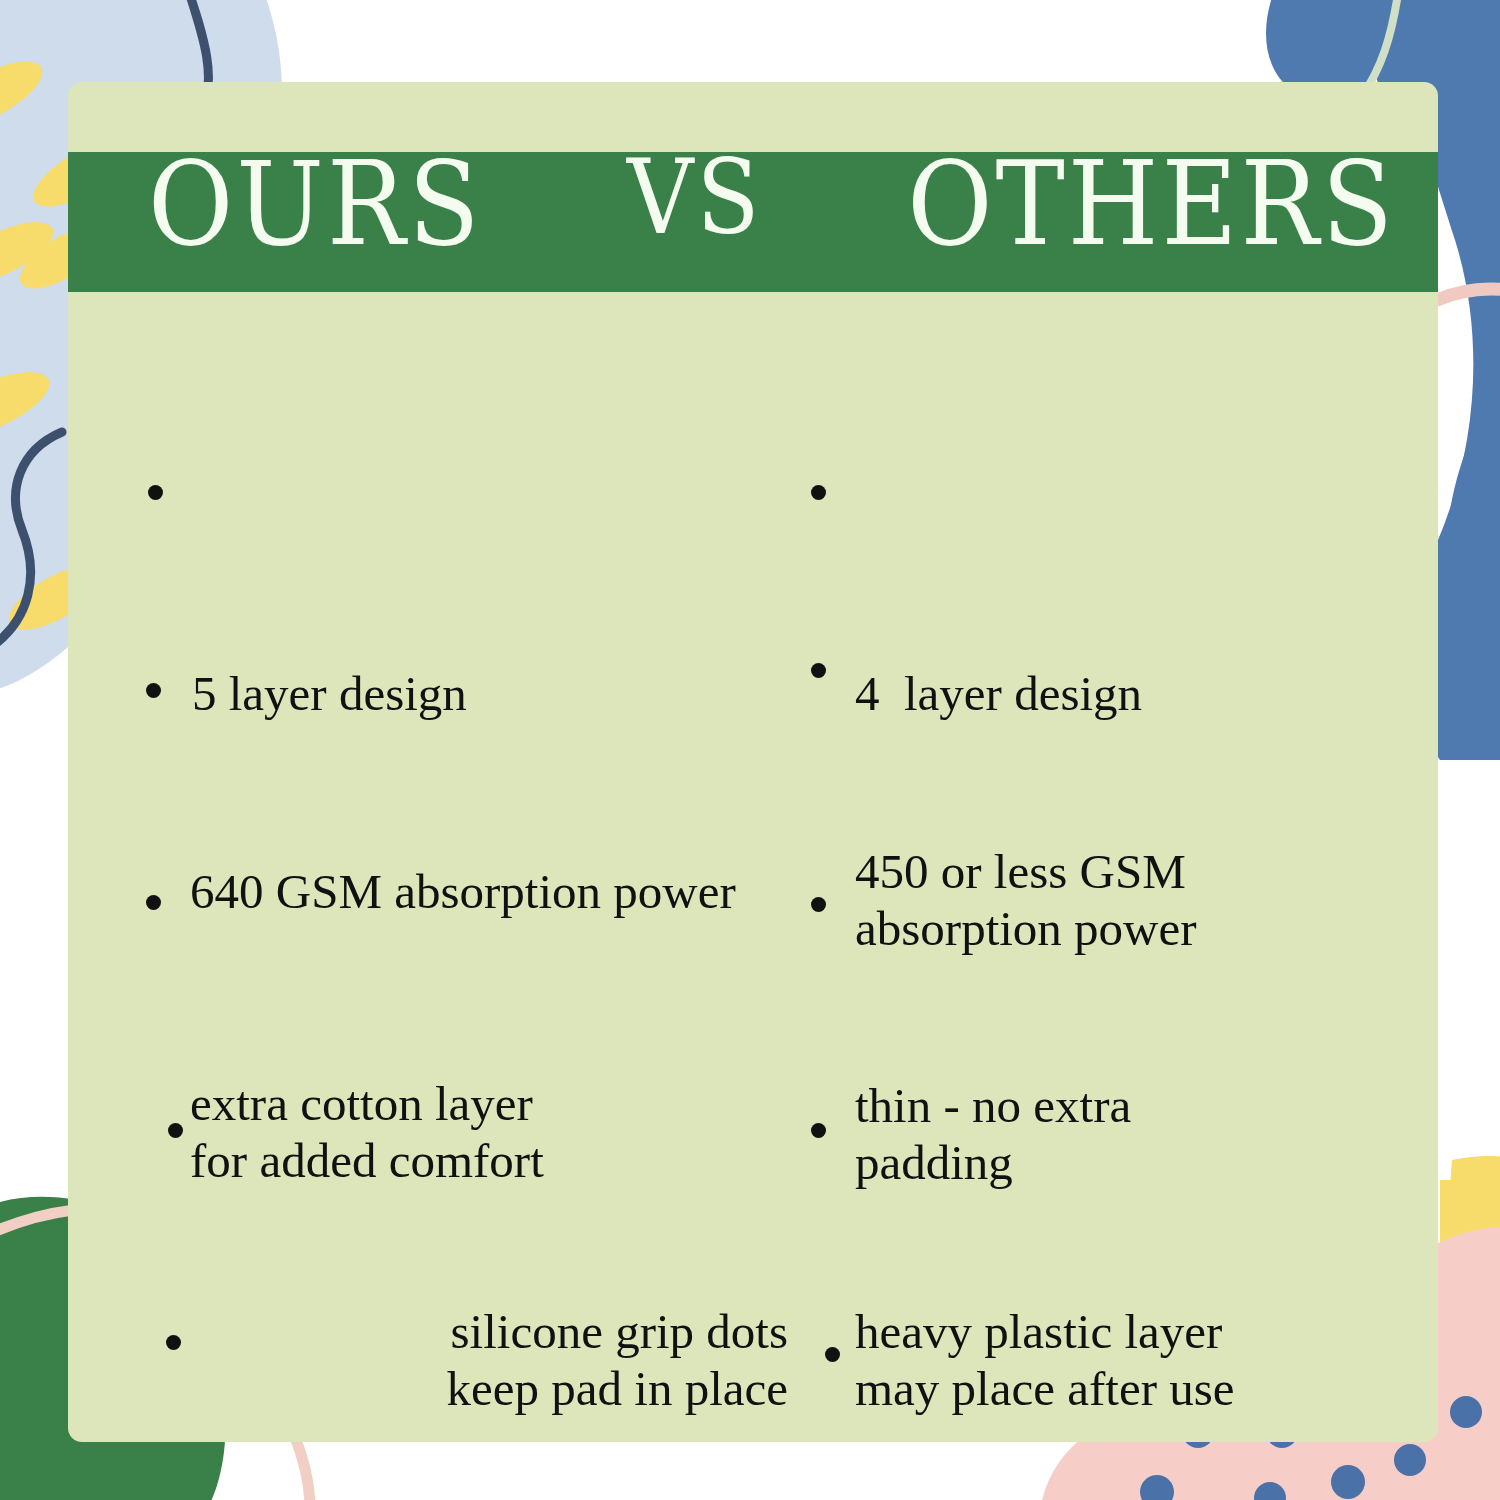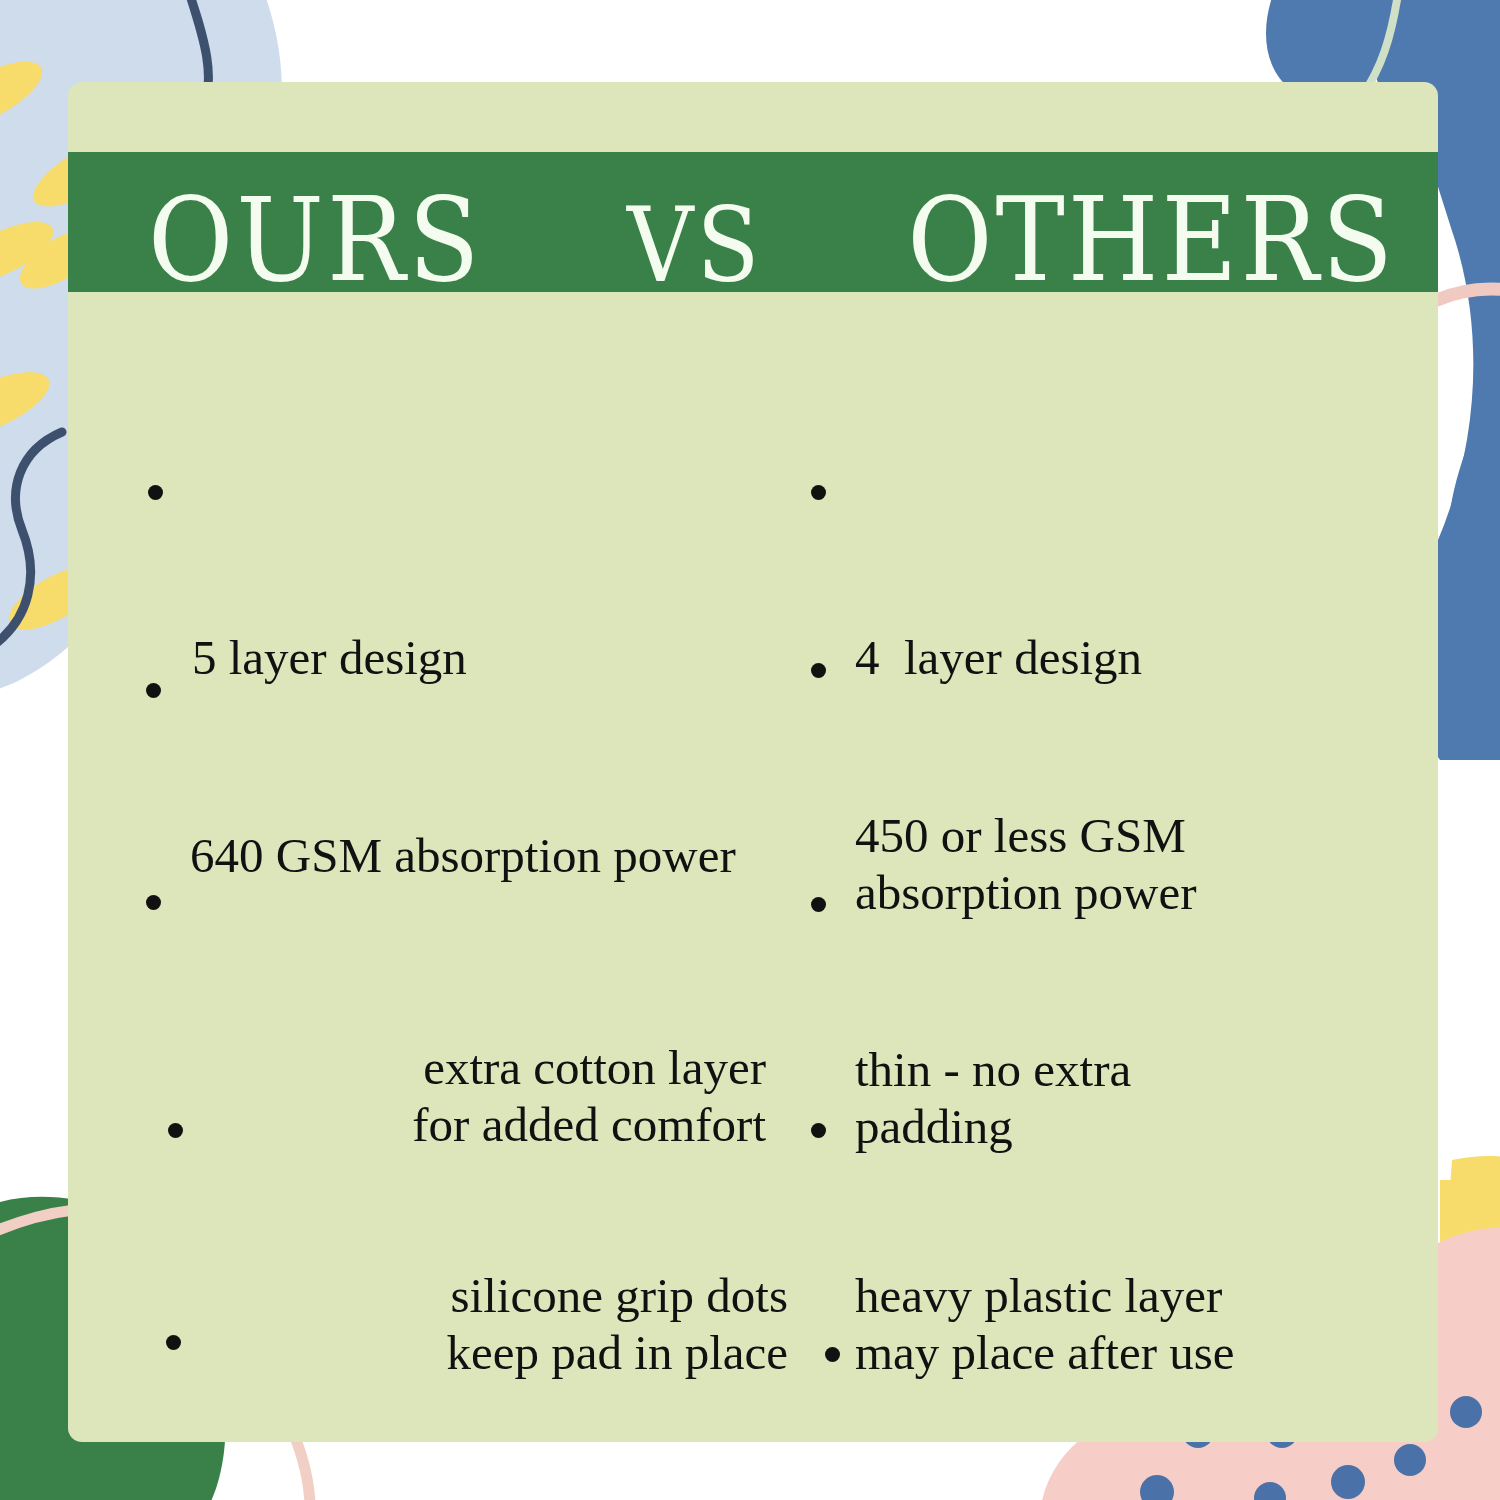--- a/index.html
+++ b/index.html
@@ -38,21 +38,21 @@
   }
 
   #banner {
     position: absolute;
     left: 0;
     top: 70px;
     width: 1370px;
     height: 140px;
     background: #3a8049;
     display: flex;
-    align-items: flex-end;
+    align-items: flex-start;
     justify-content: space-between;
     box-sizing: border-box;
     padding: 0 42px 0 80px;
   }
   .banner-word {
     color: #f4fbef;
     font-family: "DejaVu Serif", "Liberation Serif", serif;
     font-size: 104px;
     line-height: 1;
     letter-spacing: 3px;
@@ -97,26 +97,27 @@
     left: 0;
     top: 0.50em;
     width: 15px;
     height: 15px;
     background: #111111;
     border-radius: 50%;
   }
   ul.bullets li .txt {
     display: block;
     margin-left: 44px;
+    margin-top: 36px;
   }
 
   
   .col-left  li:nth-child(1) { position:absolute; left:80px;  top:150px;  width:600px; }
   .col-left  li:nth-child(2) { position:absolute; left:78px;  top:348px;  width:620px; }
-  .col-left  li:nth-child(3) { position:absolute; left:78px;  top:560px;  width:620px;text-align:right; }
+  .col-left  li:nth-child(3) { position:absolute; left:78px;  top:560px;  width:620px; }
   .col-left  li:nth-child(4) { position:absolute; left:100px; top:788px;  width:620px;text-align:right; }
   .col-left  li:nth-child(5) { position:absolute; left:98px;  top:1000px; width:620px; }
 
   .col-right li:nth-child(1) { position:absolute; left:58px;  top:150px;  width:600px; }
   .col-right li:nth-child(2) { position:absolute; left:58px;  top:328px;  width:620px; }
   .col-right li:nth-child(3) { position:absolute; left:58px;  top:562px;  width:620px; }
   .col-right li:nth-child(4) { position:absolute; left:58px;  top:788px;  width:660px; }
   .col-right li:nth-child(5) { position:absolute; left:72px;  top:1012px; width:620px; }
 </style>
 </head>

